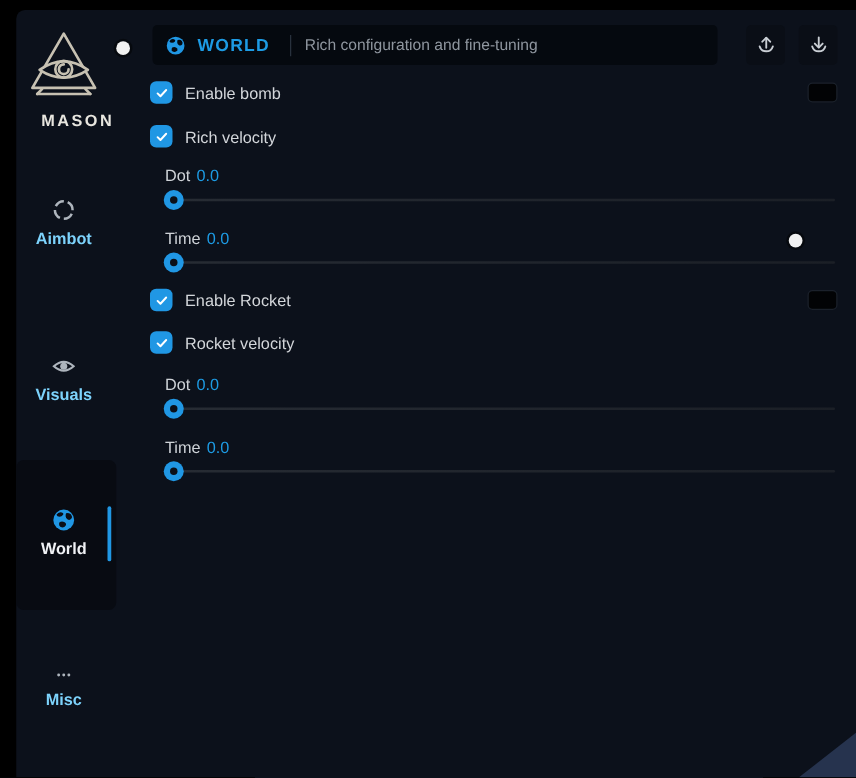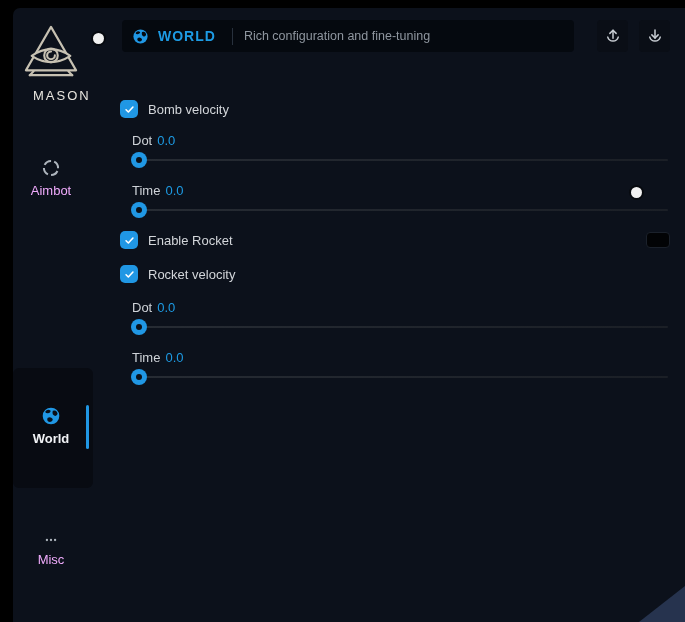--- a/index.html
+++ b/index.html
@@ -3,22 +3,22 @@
 <meta charset="utf-8">
 <style>
   html,body{margin:0;padding:0;background:#000;}
   .stage{position:relative;width:685px;height:622px;background:#000;overflow:hidden;
          font-family:"Liberation Sans",sans-serif;-webkit-font-smoothing:antialiased;}
   .panel{position:absolute;left:13px;top:8px;width:672px;height:614px;
          background:#0c111b;border-top-left-radius:7px;}
   
   .sidebar{position:absolute;left:0;top:0;width:107px;height:100%;}
   .logo{position:absolute;left:0;top:16px;width:76px;text-align:center;}
-  .logo-text{display:block;margin-top:4px;color:#e8e6df;font-size:13px;font-weight:normal;letter-spacing:2px;padding-left:20px;}
-  .nav-item{position:absolute;left:0;width:76px;text-align:center;color:#f0abfc;font-size:13px;cursor:default;}
+  .logo-text{display:block;margin-top:4px;color:#e8e6df;font-size:13px;font-weight:bold;letter-spacing:2px;padding-left:20px;}
+  .nav-item{position:absolute;left:0;width:76px;text-align:center;color:#7dd3fc;font-size:13px;cursor:default;font-weight:bold;}
   .nav-item .nav-icon{display:block;margin:0 auto 5px;width:20px;height:20px;}
   .nav-sel-block{position:absolute;left:0;top:360px;width:80px;height:120px;background:#080b12;border-radius:6px;}
   .nav-sel-bar{position:absolute;left:73px;top:397px;width:3px;height:44px;background:#2097e4;border-radius:2px;}
   .nav-item.selected{color:#f0f2f5;font-weight:bold;}
   
   .header-bar{position:absolute;left:109px;top:12px;width:452px;height:32px;background:#05090f;
               border-radius:4px;display:flex;align-items:center;}
   .header-globe{width:17px;height:17px;margin-left:10px;flex:0 0 auto;}
   .header-title{color:#1d9be4;font-size:14px;font-weight:bold;letter-spacing:1px;margin-left:9px;}
   .header-divider{width:1px;height:17px;background:#28313d;margin-left:16px;}
@@ -71,20 +71,27 @@
         <span class="logo-text">MASON</span>
       </div>
 
       <div class="nav-item" style="top:150px">
         <svg class="nav-icon" viewBox="0 0 24 24">
           <circle cx="12" cy="12" r="8.5" fill="none" stroke="#aeb5bd" stroke-width="2.4" stroke-dasharray="9.5 3.85" transform="rotate(25 12 12)"></circle>
         </svg>
         <span>Aimbot</span>
       </div>
 
+      <div class="nav-item" style="top:275px">
+        <svg class="nav-icon" viewBox="0 0 24 24">
+          <path d="M2.5 12 Q12 3.5 21.5 12 Q12 20.5 2.5 12 Z" fill="none" stroke="#aeb5bd" stroke-width="2"></path>
+          <circle cx="12" cy="12" r="3.4" fill="#aeb5bd"></circle>
+        </svg>
+        <span>Visuals</span>
+      </div>
 
       <div class="nav-sel-block"></div>
       <div class="nav-sel-bar"></div>
 
       <div class="nav-item selected" style="top:398px">
         <svg class="nav-icon" viewBox="0 0 24 24">
           <circle cx="12" cy="12" r="10" fill="#2097e4"></circle>
           <g fill="#0a0f17">
             <path d="M5 7 q2-3.2 5.2-2.2 q2.2 .8 1 2.4 q-1.2 1.6-3.2 1.6 Q5.6 8.8 5 7 Z"></path>
             <path d="M14.2 5.6 q3.2-1 4.8 1.2 q1.6 2.2 .4 3.8 q-1.6 2-3.6 .9 q-2-1.1-2-3.1 q0-2 .4-2.8 Z"></path>
@@ -128,28 +135,37 @@
     <div class="icon-btn" style="left:626px">
       <svg viewBox="0 0 24 24" fill="none" stroke="#c9ced4" stroke-width="2" stroke-linecap="round" stroke-linejoin="round">
         <path d="M12 4 V14.5"></path>
           <path d="M7.8 10.5 L12 14.8 L16.2 10.5"></path>
         <path d="M5 13.5 A7.3 7.3 0 0 0 19 13.5"></path>
       </svg>
     </div>
 
     <div class="main-col">
 
+      <div class="row" style="top:57px">
+        <span class="checkbox">
+          <svg viewBox="0 0 24 24">
+            <path d="M4.5 12.5 L9.5 17.5 L19.5 6.5" fill="none" stroke="#fff" stroke-width="3.4" stroke-linecap="round" stroke-linejoin="round"></path>
+          </svg>
+        </span>
+        <span class="chk-label">Enable bomb</span>
+        <span class="swatch"></span>
+      </div>
 
       <div class="row" style="top:92px">
         <span class="checkbox">
           <svg viewBox="0 0 24 24">
             <path d="M4.5 12.5 L9.5 17.5 L19.5 6.5" fill="none" stroke="#fff" stroke-width="3.4" stroke-linecap="round" stroke-linejoin="round"></path>
           </svg>
         </span>
-        <span class="chk-label">Bomb velocity</span>
+        <span class="chk-label">Rich velocity</span>
       </div>
 
       <div class="slider-group" style="top:125px">
         <div class="slider-label">
           <span>Dot</span><span class="val">0.0</span>
         </div>
         <div class="track-row">
           <span class="track-line"></span>
           <span class="thumb"></span>
         </div>

